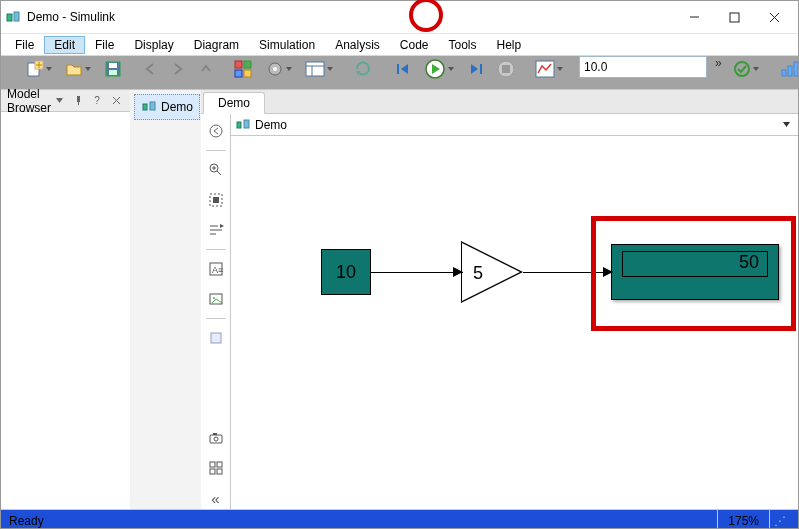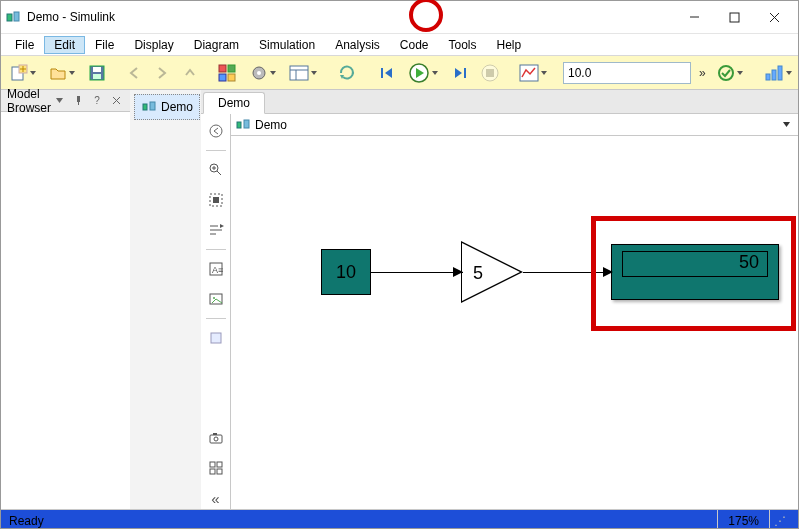--- a/index.html
+++ b/index.html
@@ -6,21 +6,21 @@
 body { background: #fff; width: 799px; height: 529px; overflow: hidden; border: 1px solid #999; }
 .titlebar { height: 30px; display: flex; align-items: center; padding: 16px 4px; background: #fff; border-bottom: 1px solid #e5e5e5; }
 .titlebar .icon { width: 16px; height: 16px; margin-right: 6px; display:flex; align-items:center; justify-content:center; }
 .titlebar .title { font-size: 12px; color: #000; flex: 0 0 auto; }
 .titlebar .spacer { flex: 1; }
 .winbtn { width: 40px; height: 28px; display: flex; align-items: center; justify-content: center; }
 .winbtn svg { stroke: #222; fill: none; }
 .menubar { height: 22px; display: flex; align-items: center; padding: 0 4px; font-size: 12px; border-bottom: 1px solid #d8d8d8; }
 .menubar .m { padding: 2px 10px; cursor: default; }
 .menubar .m.sel { background: #cde6f7; border: 1px solid #7ab8e3; padding: 1px 9px; }
-.toolbar { height: 34px; display: flex; align-items: center; padding: 0 4px; background: #fef9c3; border-bottom: 1px solid #c8c8c8; gap: 2px; }
+.toolbar { height: 34px; display: flex; padding: 0 20px; background: #a3a3a3; border-bottom: 1px solid #c8c8c8; gap: 2px; }
 .tbtn { height: 26px; padding: 0 4px; display: flex; align-items: center; gap: 1px; border: 1px solid transparent; }
 .sep { width: 1px; height: 22px; background: #cfcfcf; margin: 0 3px; }
 .stoptime { width: 128px; height: 22px; border: 1px solid #9fb9ca; font-size: 12px; padding: 0 4px; background: #fff; }
 .body { display: flex; height: calc(100% - 30px - 22px - 34px - 22px); }
 .sidebar { width: 200px; border-right: 1px solid #c8c8c8; display: flex; flex-direction: row; min-height:0; }
 .sb-head { height: 22px; background: #ececec; border-bottom: 1px solid #c8c8c8; display: flex; align-items: center; padding: 0 6px; font-size: 12px; justify-content:space-between; }
 .sb-tools { display:flex; gap:3px; align-items:center; }
 .sb-tree { flex: 1; background: #f3f3f3; font-size: 12px; }
 .sb-item { display: flex; align-items: center; padding: 4px 6px; background: #d9eafd; margin: 4px; border: 1px dotted #888; }
 .content { flex: 1; display: flex; min-width:0; }

